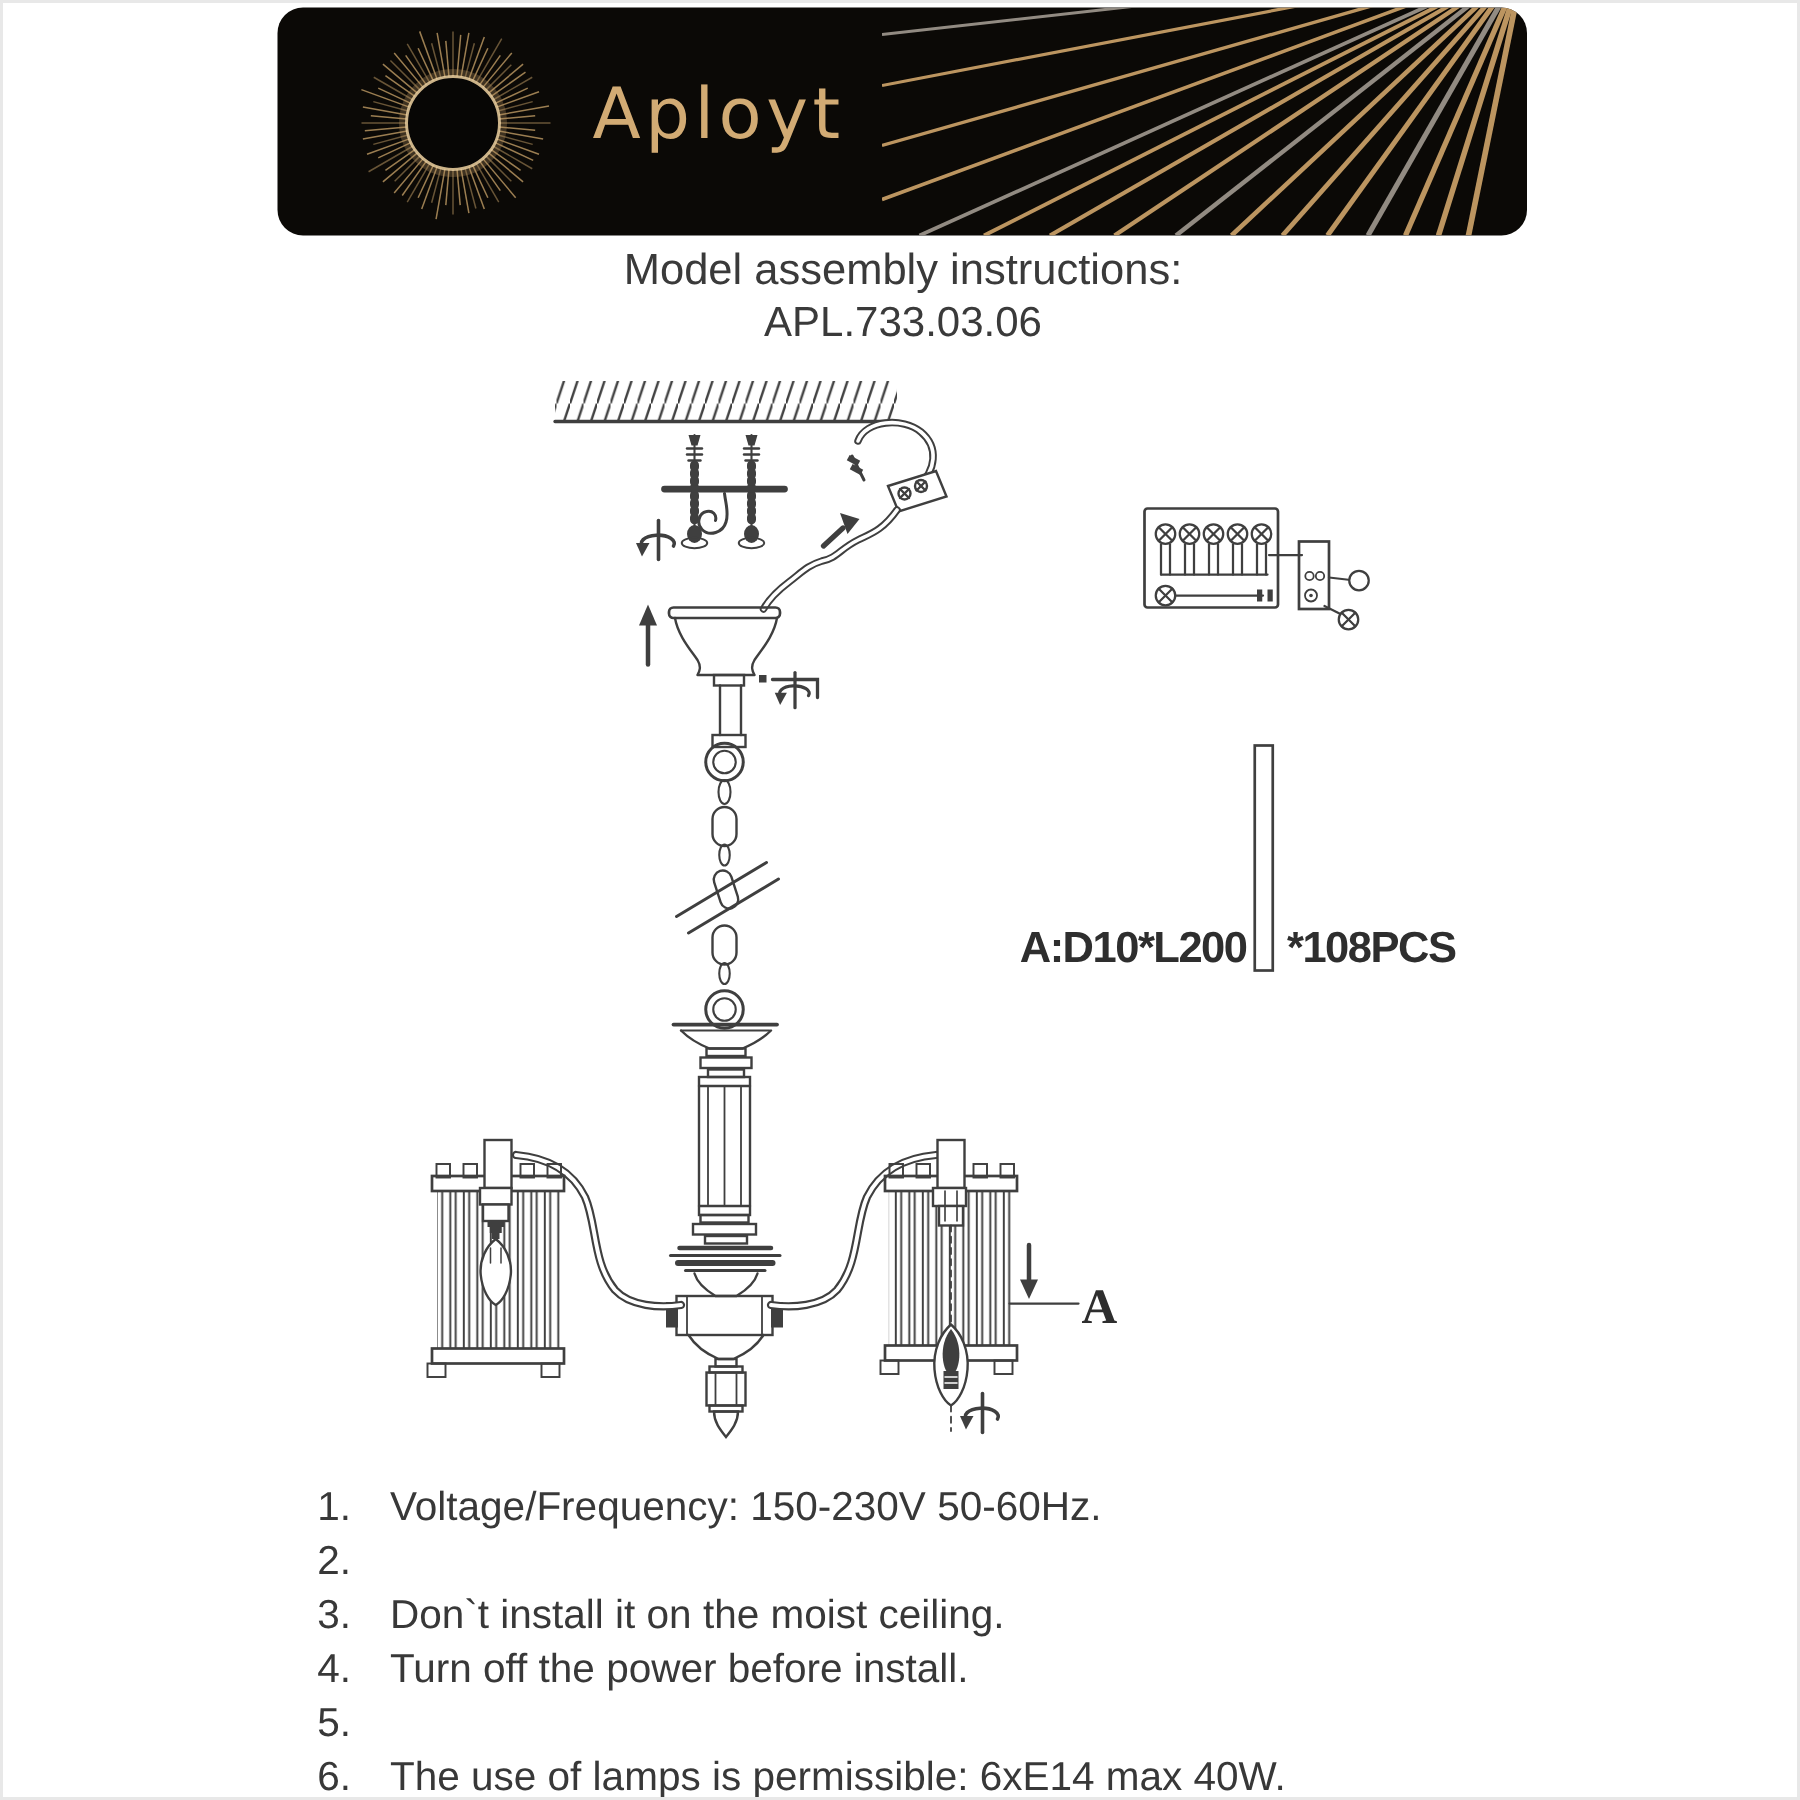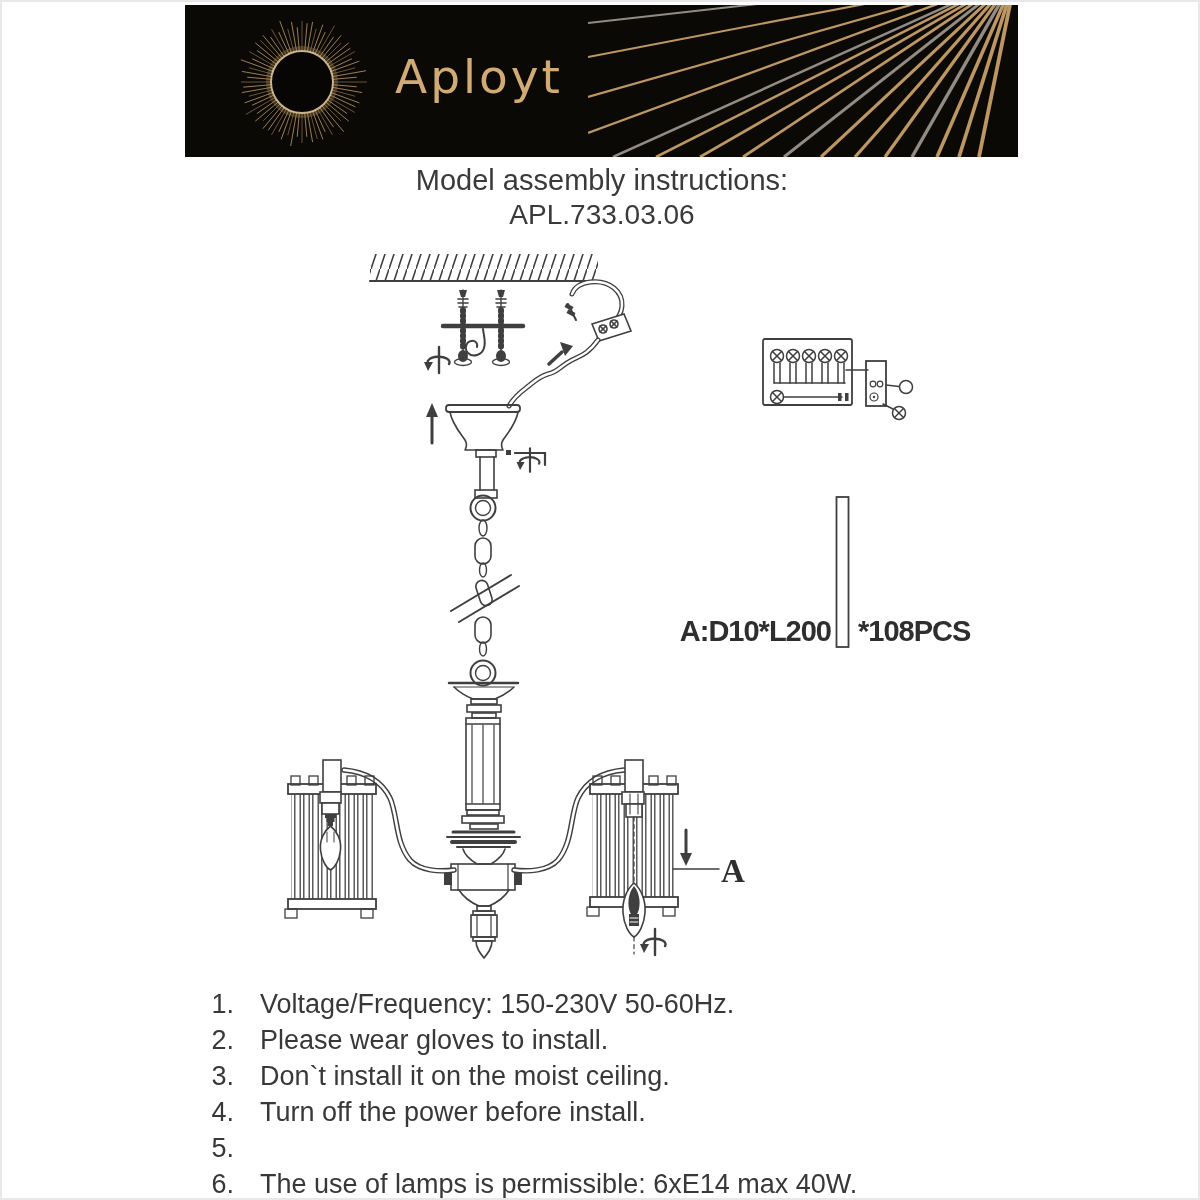--- a/index.html
+++ b/index.html
@@ -1,19 +1,19 @@
 <!DOCTYPE html>
 <html><head>
 <meta charset="utf-8">
 <style>
   html,body{margin:0;padding:0;background:#ffffff;}
   .page{position:relative;width:1200px;height:1200px;background:#fff;overflow:hidden;
         font-family:"Liberation Sans",sans-serif;box-sizing:border-box;border:2px solid #e8e8e8;}
   
-  .banner{position:absolute;left:183px;top:3px;width:833px;height:152px;background:#0b0906;overflow:hidden;}
+  .banner{position:absolute;left:183px;top:3px;width:833px;height:152px;background:#0b0906;overflow:hidden;border-radius:17px;}
   .sun{position:absolute;left:47px;top:7px;width:140px;height:140px;}
   .brand{position:absolute;left:210px;top:44px;font-size:47px;letter-spacing:3px;
          color:#d2ab74;font-weight:400;font-family:"DejaVu Sans","Liberation Sans",sans-serif;}
   .fan{position:absolute;right:0;top:0;width:430px;height:152px;}
   
   .title1{position:absolute;left:0;top:162px;width:1200px;text-align:center;
           font-size:29px;font-weight:500;color:#3a3a3a;}
   .title2{position:absolute;left:0;top:197px;width:1200px;text-align:center;
           font-size:28px;font-weight:500;color:#3a3a3a;}
   
@@ -389,21 +389,20 @@
   </svg>
   </div>
 
   <ol class="instructions">
     <li>
         <span class="num">1.</span>
         <span class="txt">Voltage/Frequency: 150-230V 50-60Hz.</span>
       </li>
     <li>
         <span class="num">2.</span>
-        <span class="txt">Please wear gloves to install.</span>
       </li>
     <li>
         <span class="num">3.</span>
         <span class="txt">Don`t install it on the moist ceiling.</span>
       </li>
     <li>
         <span class="num">4.</span>
         <span class="txt">Turn off the power before install.</span>
       </li>
     <li>

